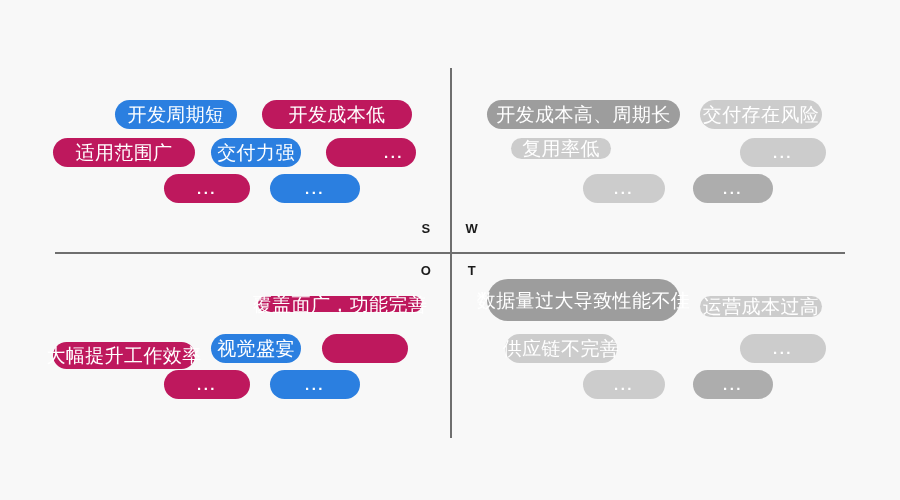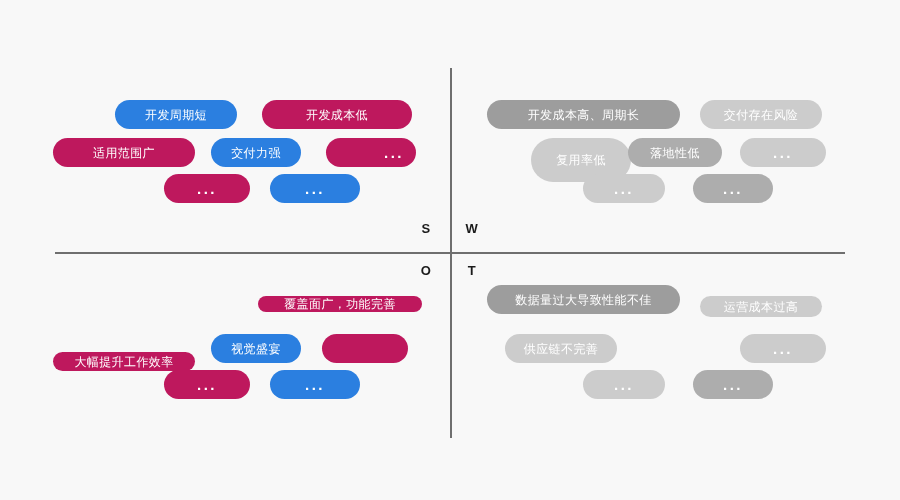--- a/index.html
+++ b/index.html
@@ -56,21 +56,21 @@
   .letter-t { left: 462px; top: 264px; }
 
   
   .pill {
     position: absolute;
     display: flex;
     align-items: center;
     justify-content: center;
     border-radius: 999px;
     box-sizing: border-box;
-    font-size: 12px;
+    font-size: 19px;
     line-height: 1;
     color: #ffffff;
     white-space: nowrap;
     letter-spacing: 0.4px;
     font-weight: normal;
     user-select: none;
   }
   .pill.dots {
     font-size: 15px;
     letter-spacing: 2.5px;
@@ -107,37 +107,36 @@
   <div class="pill c-blue" style="left:211px; top:138px; width:90px; height:29px;">交付力强</div>
   <div class="pill c-teal" style="left:53px; top:138px; width:142px; height:29px;">适用范围广</div>
   <div class="pill c-teal dots dots-right" style="left:326px; top:138px; width:90px; height:29px;">...</div>
 
   <div class="pill c-teal dots" style="left:164px; top:174px; width:86px; height:29px;">...</div>
   <div class="pill c-blue dots" style="left:270px; top:174px; width:90px; height:29px;">...</div>
 
   <div class="pill c-gray-dark" style="left:487px; top:100px; width:193px; height:29px;">开发成本高、周期长</div>
   <div class="pill c-gray-light" style="left:700px; top:100px; width:122px; height:29px;">交付存在风险</div>
 
-  <div class="pill c-gray-light" style="left:531px; top:138px; width:100px; height:44px;">复用率低</div>
-  <div class="pill c-gray-mid" style="left:628px; top:138px; width:94px; height:29px;">落地性低</div>
+  <div class="pill c-gray-light" style="left:511px; top:138px; width:100px; height:21px;">复用率低</div>
   <div class="pill c-gray-light dots" style="left:740px; top:138px; width:86px; height:29px;">...</div>
 
   <div class="pill c-gray-light dots" style="left:583px; top:174px; width:82px; height:29px;">...</div>
   <div class="pill c-gray-mid dots" style="left:693px; top:174px; width:80px; height:29px;">...</div>
 
   <div class="pill c-teal" style="left:258px; top:296px; width:164px; height:16px;">覆盖面广，功能完善</div>
 
-  <div class="pill c-teal" style="left:53px; top:352px; width:142px; height:19px;">大幅提升工作效率</div>
+  <div class="pill c-teal" style="left:53px; top:342px; width:142px; height:27px;">大幅提升工作效率</div>
   <div class="pill c-blue" style="left:211px; top:334px; width:90px; height:29px;">视觉盛宴</div>
   <div class="pill c-teal" style="left:322px; top:334px; width:86px; height:29px;"></div>
 
   <div class="pill c-teal dots" style="left:164px; top:370px; width:86px; height:29px;">...</div>
   <div class="pill c-blue dots" style="left:270px; top:370px; width:90px; height:29px;">...</div>
 
-  <div class="pill c-gray-dark" style="left:487px; top:285px; width:193px; height:29px;">数据量过大导致性能不佳</div>
+  <div class="pill c-gray-dark" style="left:487px; top:279px; width:193px; height:42px;">数据量过大导致性能不佳</div>
   <div class="pill c-gray-light" style="left:700px; top:296px; width:122px; height:21px;">运营成本过高</div>
 
   <div class="pill c-gray-light" style="left:505px; top:334px; width:112px; height:29px;">供应链不完善</div>
   <div class="pill c-gray-light dots" style="left:740px; top:334px; width:86px; height:29px;">...</div>
 
   <div class="pill c-gray-light dots" style="left:583px; top:370px; width:82px; height:29px;">...</div>
   <div class="pill c-gray-mid dots" style="left:693px; top:370px; width:80px; height:29px;">...</div>
 
 </div>
 

